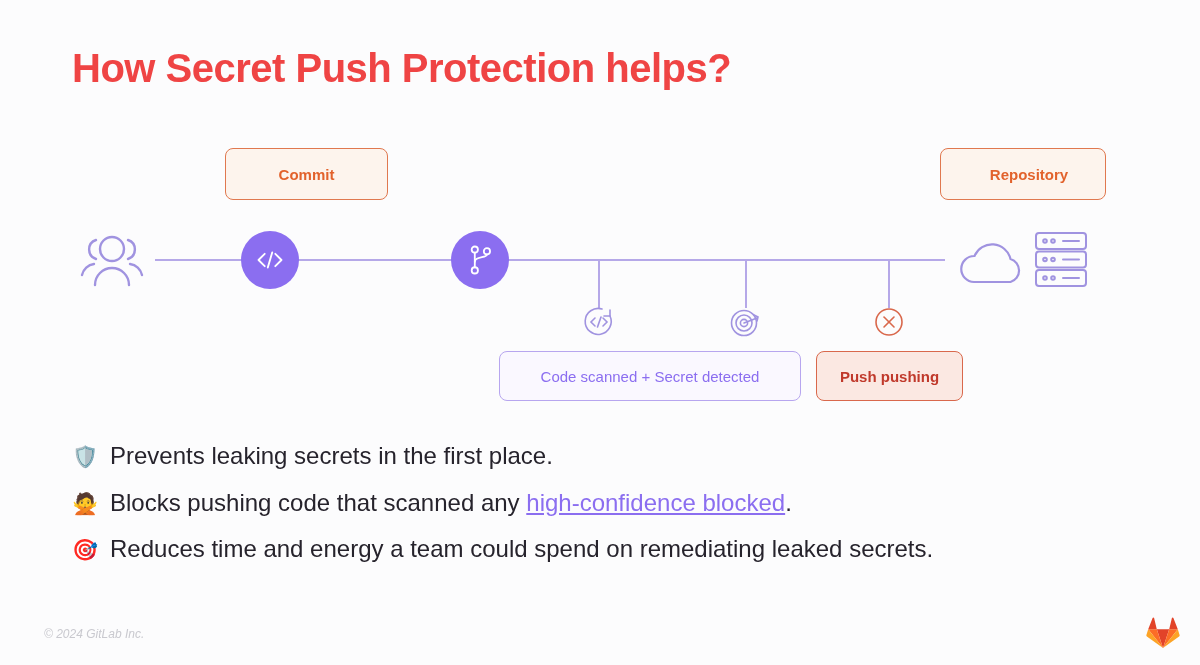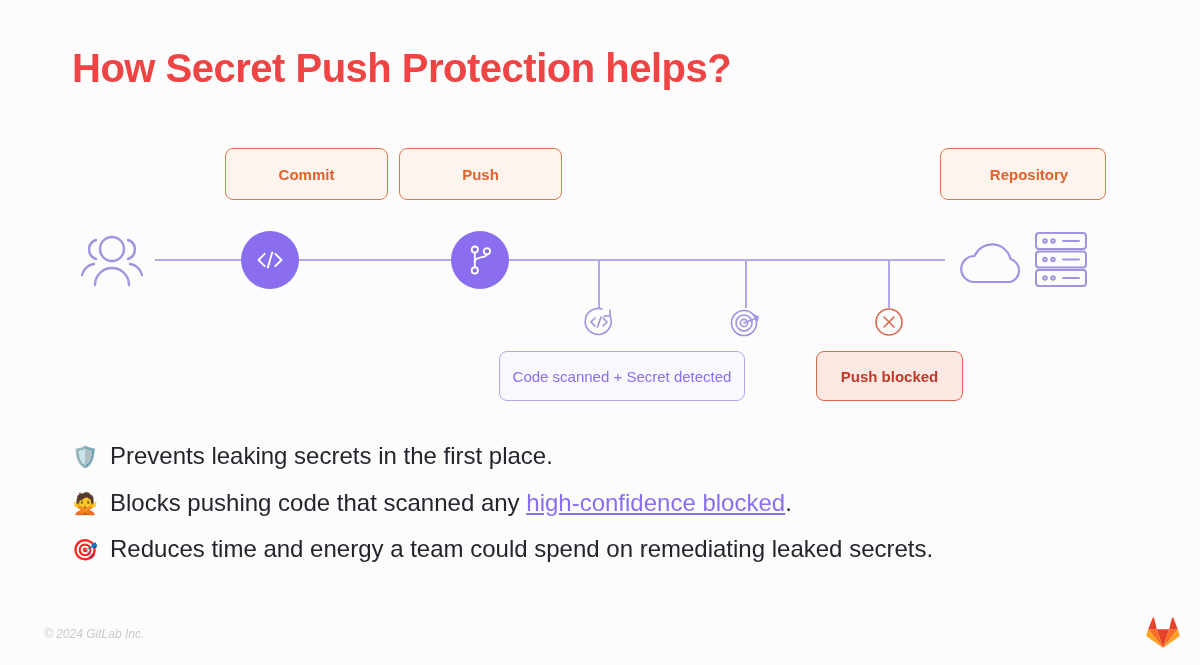--- a/index.html
+++ b/index.html
@@ -131,21 +131,21 @@
     height: 50px;
     display: flex;
     align-items: center;
     justify-content: center;
     font-size: 15px;
     font-weight: bold;
     top: 221px;
   }
   .result-scan {
     left: 499px;
-    width: 246px;
+    width: 302px;
     border: 1.6px solid #b7a6ef;
     background: #faf8ff;
     color: #8b6ef0;
     font-weight: normal;
   }
   .result-blocked {
     left: 816px;
     width: 147px;
     border: 1.6px solid #d9684c;
     background: #fbe8e2;
@@ -203,21 +203,20 @@
 
 <div class="diagram">
 
   <div class="timeline"></div>
 
   <div class="drop-line drop-1"></div>
   <div class="drop-line drop-2"></div>
   <div class="drop-line drop-3"></div>
 
   <div class="stage-box box-commit">Commit</div>
-  <div class="stage-box box-push">Push</div>
   <div class="stage-box box-repo">Repository</div>
 
   <div class="users-icon">
     <svg viewBox="0 0 72 62" width="72" height="62" fill="none" stroke="#a093e0" stroke-width="2.4" stroke-linecap="round">
       <circle cx="36" cy="19" r="12"></circle>
       <path d="M19 55 a17 17 0 0 1 34 0"></path>
       <path d="M20 10 a10 10 0 0 0 0 19"></path>
       <path d="M52 10 a10 10 0 0 1 0 19"></path>
       <path d="M6 45 a14 14 0 0 1 12 -11"></path>
       <path d="M66 45 a14 14 0 0 0 -12 -11"></path>
@@ -287,21 +286,21 @@
         <circle cx="21" cy="31.5" r="1.8"></circle>
       <circle cx="13" cy="50" r="1.8"></circle>
         <circle cx="21" cy="50" r="1.8"></circle>
       <line x1="31" y1="13" x2="47" y2="13"></line>
       <line x1="31" y1="31.5" x2="47" y2="31.5"></line>
       <line x1="31" y1="50" x2="47" y2="50"></line>
     </svg>
   </div>
 
   <div class="result-box result-scan">Code scanned  + Secret detected</div>
-  <div class="result-box result-blocked">Push blocked</div>
+  <div class="result-box result-blocked">Push pushing</div>
 </div>
 
 <div class="bullets">
 
   <div class="bullet-row">
     <span class="bullet-emoji">🛡️</span>
     <span class="bullet-text">Prevents leaking secrets in the first place.</span>
   </div>
 
   <div class="bullet-row">

